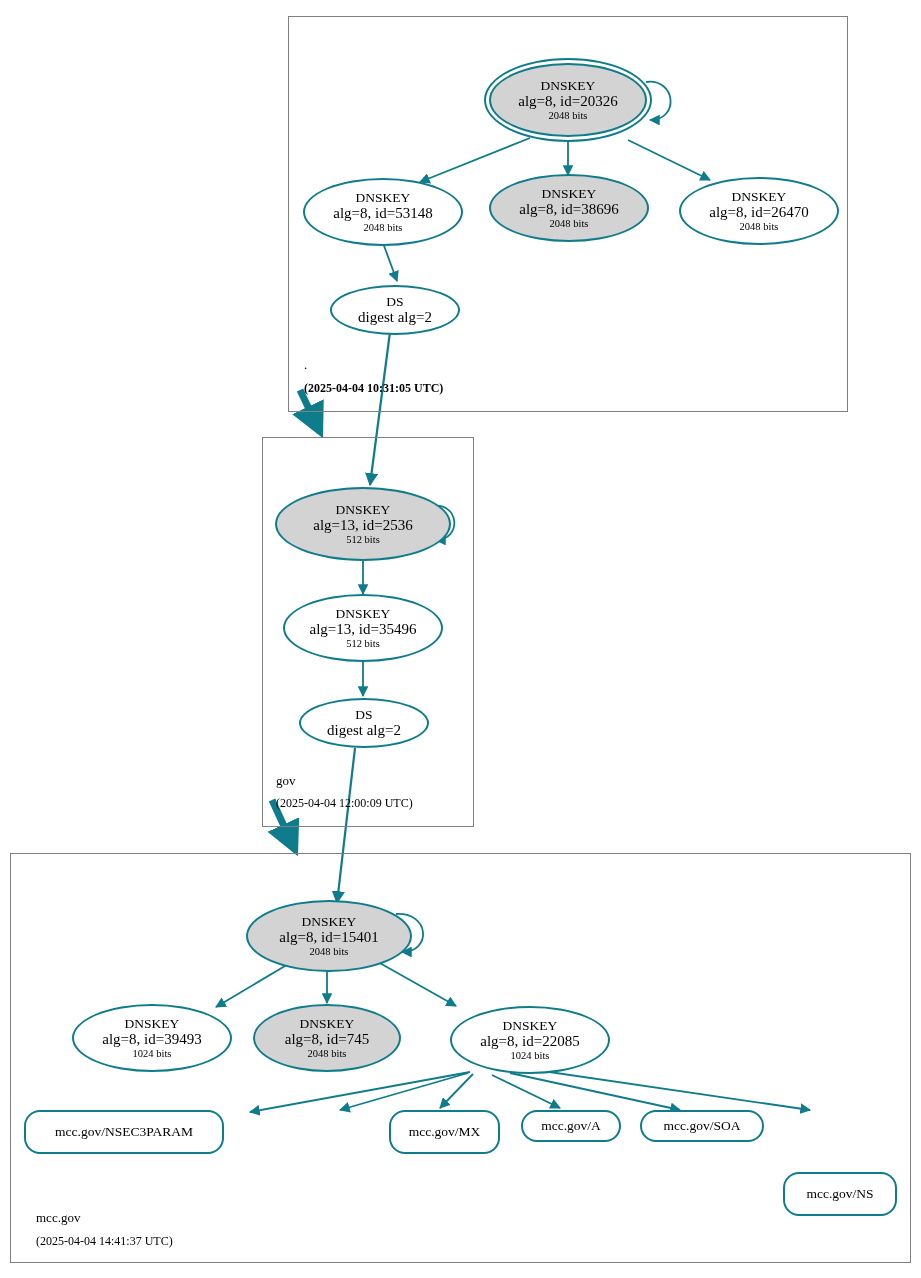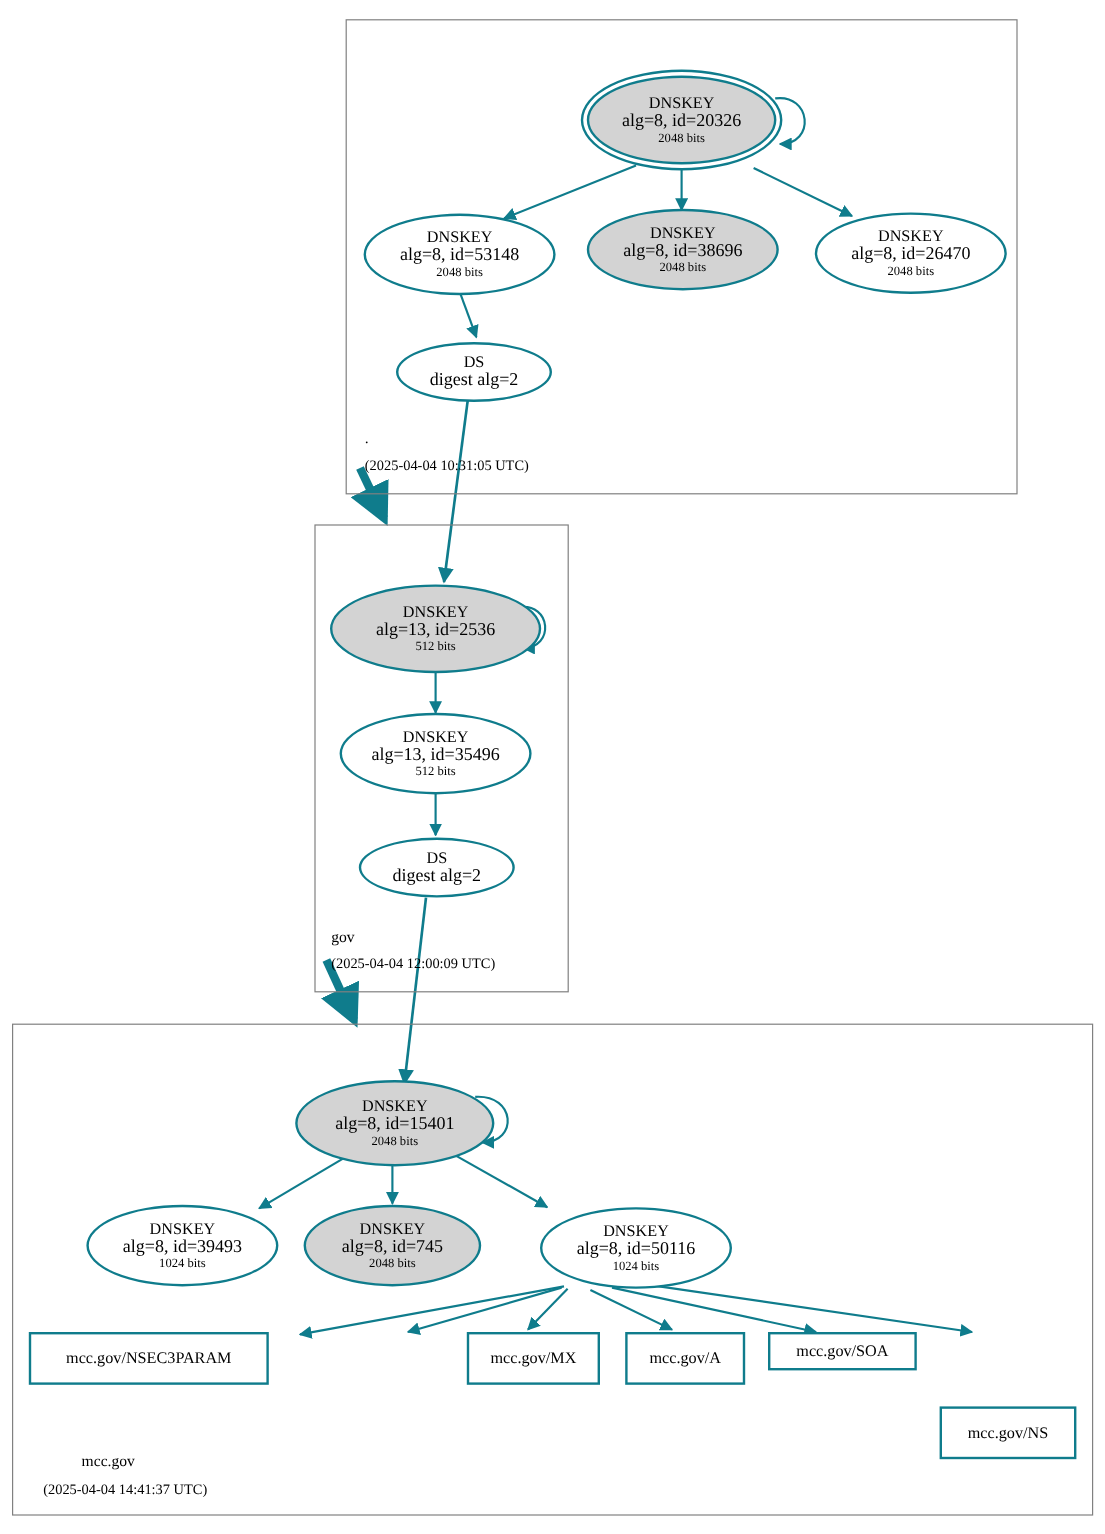--- a/index.html
+++ b/index.html
@@ -55,21 +55,21 @@
     justify-content: center;
     text-align: center;
     border: 2px solid #0f7c8c;
     color: #000000;
     line-height: 1.15;
   }
   .node.ellipse {
     border-radius: 50%;
   }
   .node.rect {
-    border-radius: 0;
+    border-radius: 16px;
   }
   .node.filled {
     background: #d3d3d3;
   }
   .node.plain {
     background: #ffffff;
   }
   .node .t1 {
     font-size: 13.5px;
   }
@@ -151,28 +151,28 @@
 
       <path d="M 510 1073 L 680 1110" marker-end="url(#arrow)"></path>
 
       <path d="M 522 1068 L 810 1110" marker-end="url(#arrow)"></path>
 
     </g>
   </svg>
 
   <div class="zone-box" style="left:288px; top:16px; width:560px; height:396px;"></div>
   <div class="zone-label" style="left:304px; top:357px;">.</div>
-  <div class="zone-time" style="left:304px; top:381px;">(2025-04-04 10:31:05 UTC)</div>
+  <div class="zone-time" style="left:304px; top:381px;font-weight:bold;">(2025-04-04 10:31:05 UTC)</div>
 
   <div class="zone-box" style="left:262px; top:437px; width:212px; height:390px;"></div>
   <div class="zone-label" style="left:276px; top:773px;">gov</div>
   <div class="zone-time" style="left:276px; top:796px;">(2025-04-04 12:00:09 UTC)</div>
 
   <div class="zone-box" style="left:10px; top:853px; width:901px; height:410px;"></div>
-  <div class="zone-label" style="left:36px; top:1210px;margin-left:32px;">mcc.gov</div>
+  <div class="zone-label" style="left:36px; top:1210px;">mcc.gov</div>
   <div class="zone-time" style="left:36px; top:1234px;">(2025-04-04 14:41:37 UTC)</div>
 
   <div class="sep-ring" style="left:484px; top:58px; width:168px; height:84px;"></div>
   <div class="node ellipse filled" style="left:489px; top:63px; width:158px; height:74px;">
     <div class="t1">DNSKEY</div>
     <div class="t2">alg=8, id=20326</div>
     <div class="t3">2048 bits</div>
   </div>
 
   <div class="node ellipse plain" style="left:303px; top:178px; width:160px; height:68px;">
@@ -228,34 +228,34 @@
   </div>
 
   <div class="node ellipse filled" style="left:253px; top:1004px; width:148px; height:68px;">
     <div class="t1">DNSKEY</div>
     <div class="t2">alg=8, id=745</div>
     <div class="t3">2048 bits</div>
   </div>
 
   <div class="node ellipse plain" style="left:450px; top:1006px; width:160px; height:68px;">
     <div class="t1">DNSKEY</div>
-    <div class="t2">alg=8, id=50116</div>
+    <div class="t2">alg=8, id=22085</div>
     <div class="t3">1024 bits</div>
   </div>
 
   <div class="node rect plain" style="left:24px; top:1110px; width:200px; height:44px;">
     <div class="t1">mcc.gov/NSEC3PARAM</div>
   </div>
 
 
   <div class="node rect plain" style="left:389px; top:1110px; width:111px; height:44px;">
     <div class="t1">mcc.gov/MX</div>
   </div>
 
-  <div class="node rect plain" style="left:521px; top:1110px; width:100px; height:44px;">
+  <div class="node rect plain" style="left:521px; top:1110px; width:100px; height:32px;">
     <div class="t1">mcc.gov/A</div>
   </div>
 
   <div class="node rect plain" style="left:640px; top:1110px; width:124px; height:32px;">
     <div class="t1">mcc.gov/SOA</div>
   </div>
 
   <div class="node rect plain" style="left:783px; top:1172px; width:114px; height:44px;">
     <div class="t1">mcc.gov/NS</div>
   </div>

